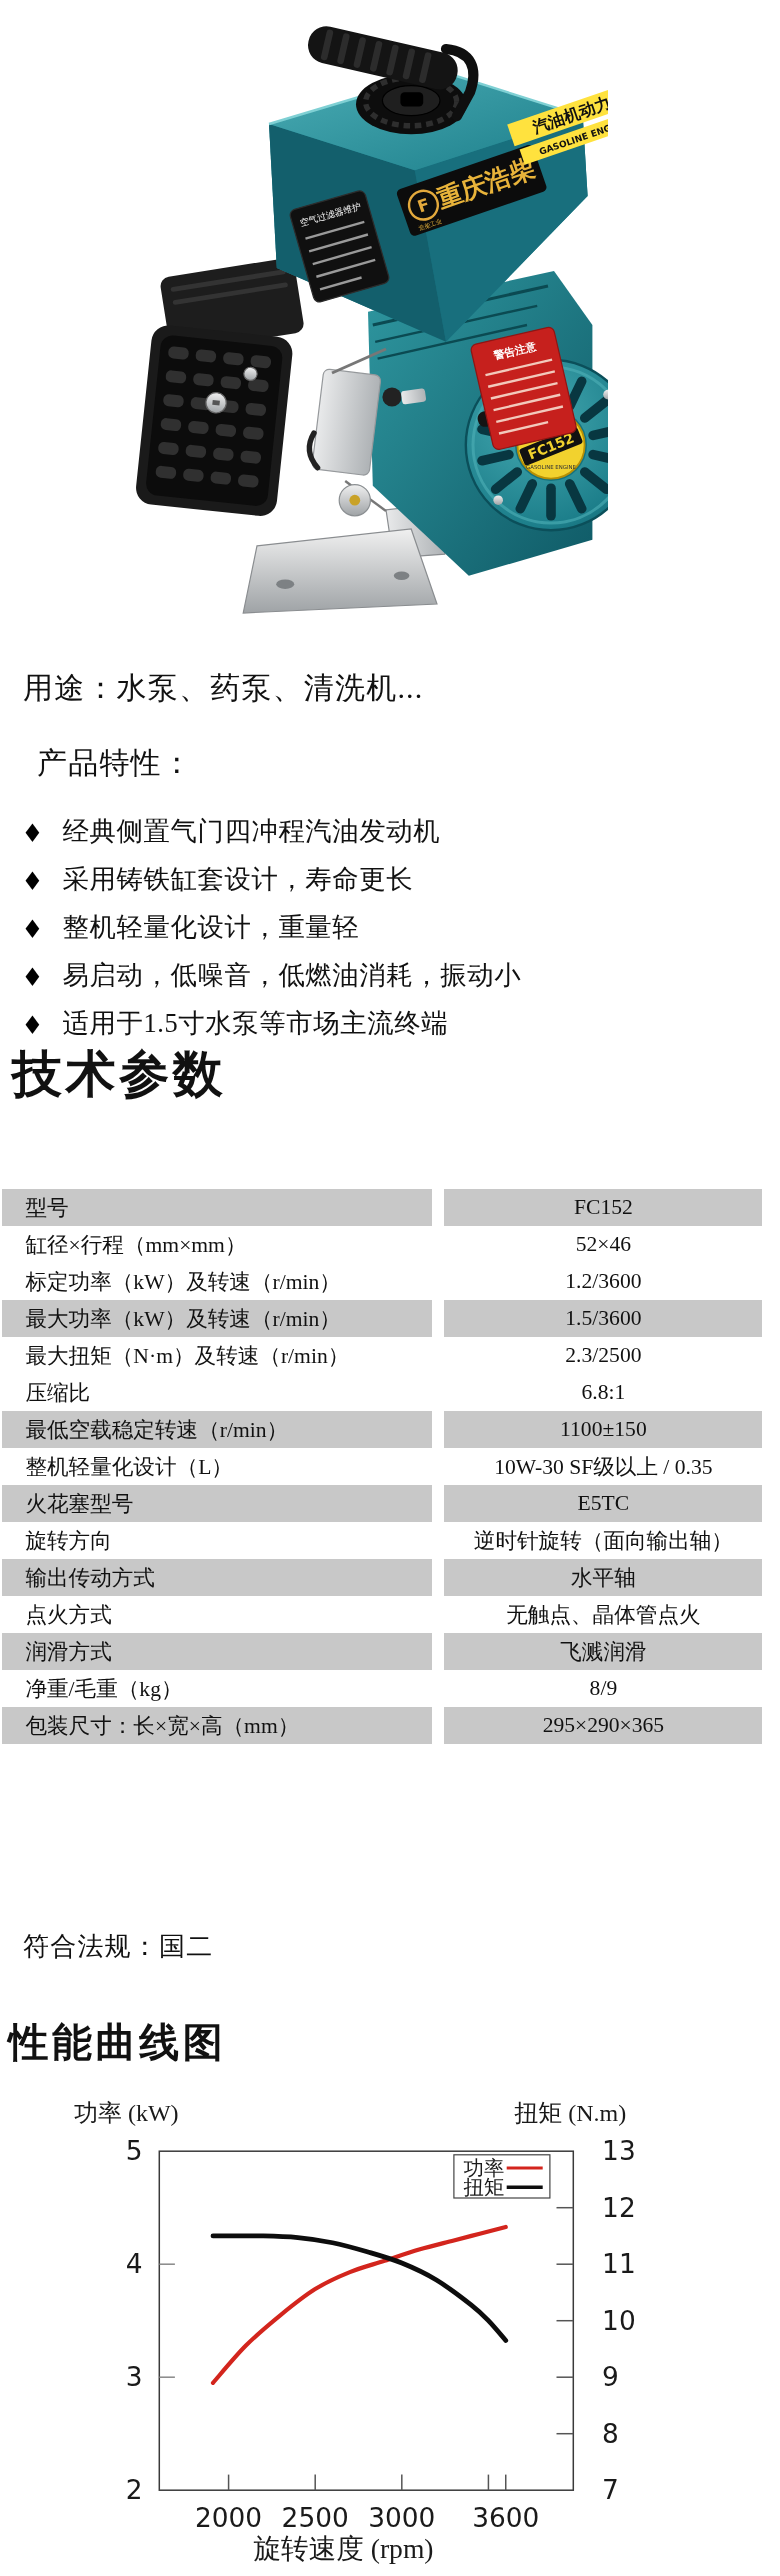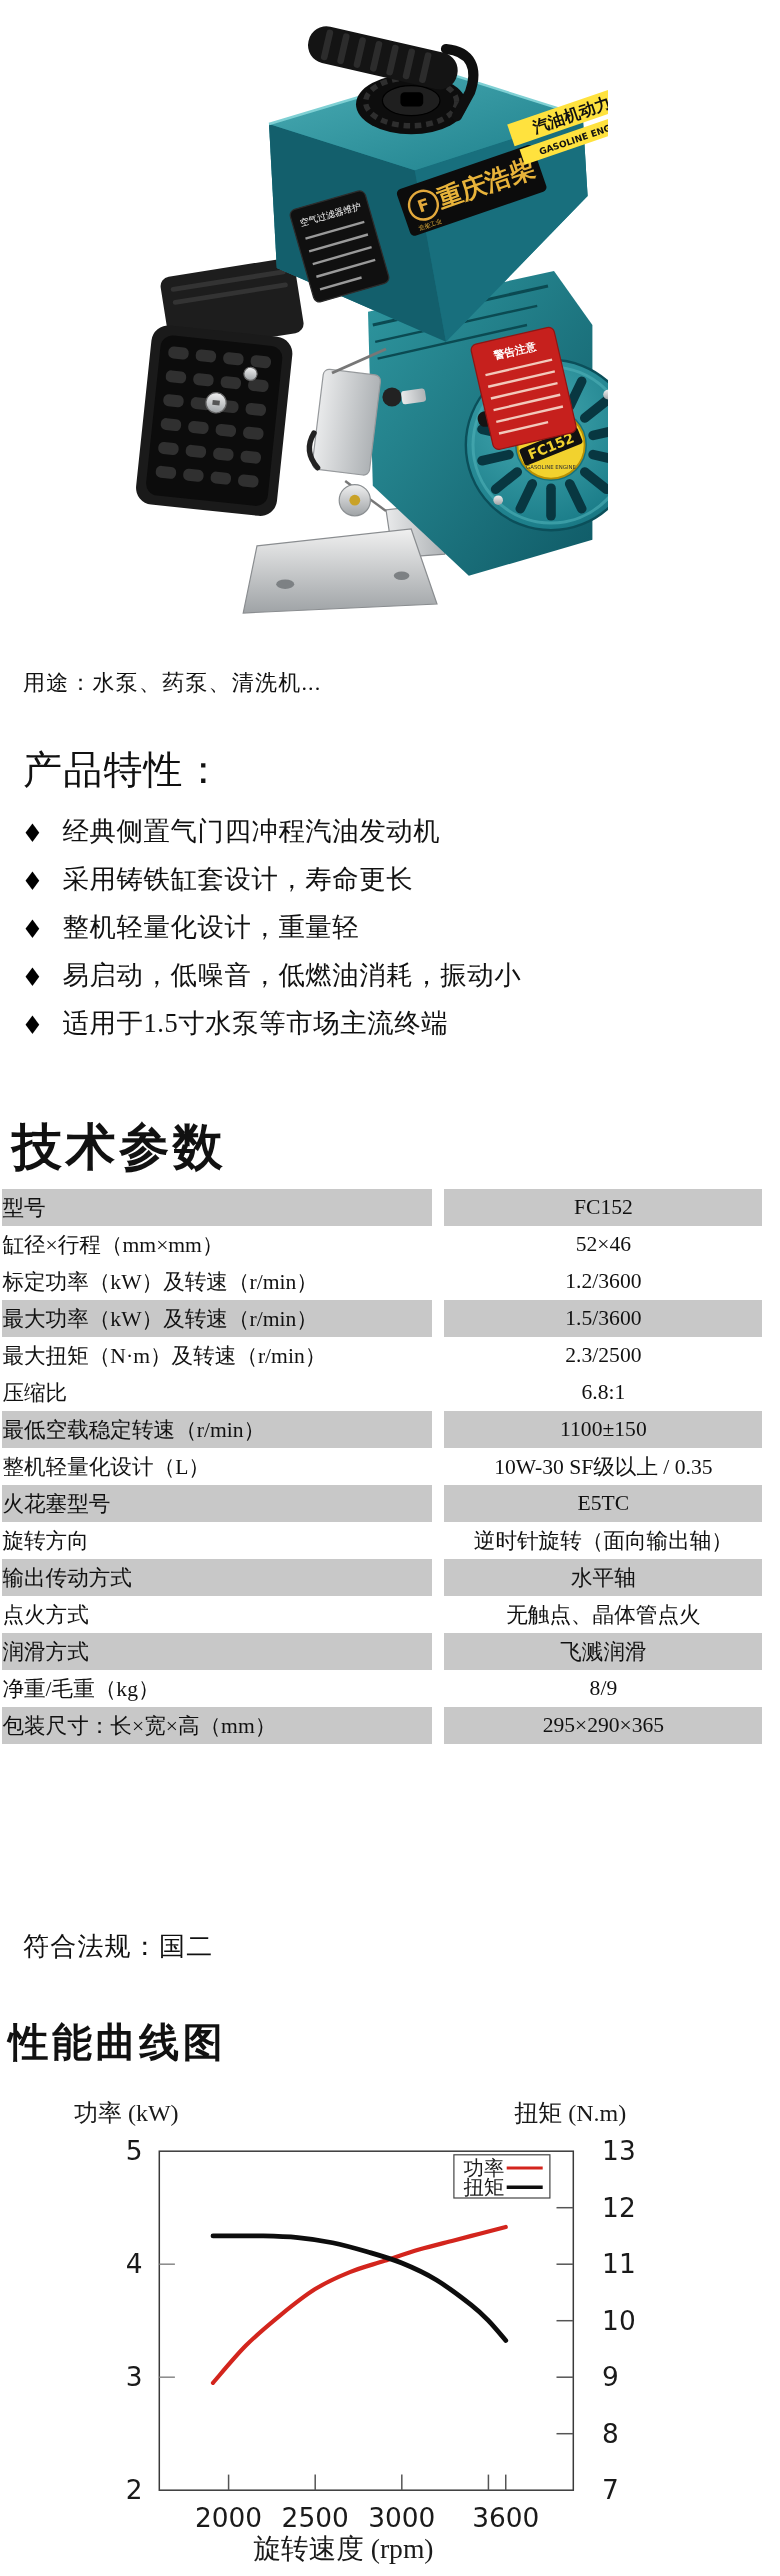--- a/index.html
+++ b/index.html
@@ -1,31 +1,31 @@
 <!DOCTYPE html>
 <html style="font-size:9.6px"><head>
 <meta charset="utf-8">
 <style>
   html,body{margin:0;padding:0;background:#fff;}
   body{width:780px;height:2576px;position:relative;font-family:"Liberation Serif","DejaVu Serif",serif;color:#111;}
   .abs{position:absolute;}
   
-  .usage{left:23px;top:668px;font-size:22px;letter-spacing:1.2px;}
-  .feat-title{left:23px;top:743px;font-size:39px;letter-spacing:1.2px;}
+  .usage{left:23px;top:668px;font-size:30px;letter-spacing:1.2px;}
+  .feat-title{left:37px;top:743px;font-size:30px;letter-spacing:1.2px;}
   .features{left:23px;top:807px;}
   .feature-row{display:flex;align-items:center;height:48px;font-size:26.4px;letter-spacing:0.6px;}
   .bullet{font-size:24px;margin-right:20.4px;color:#000;transform:scaleX(.75);}
   
-  .h-specs{left:12px;top:1114px;font-size:50px;font-weight:bold;letter-spacing:3.6px;}
+  .h-specs{left:12px;top:1041px;font-size:50px;font-weight:bold;letter-spacing:3.6px;}
   .h-curve{left:8.4px;top:2015px;font-size:40px;font-weight:bold;letter-spacing:3.6px;}
   .compliance{left:23px;top:1929px;font-size:26px;letter-spacing:1.2px;}
   
   .spec-table{left:2.4px;top:1189px;width:760px;}
   .spec-row{display:flex;height:37px;}
-  .spec-label{width:430px;display:flex;align-items:center;box-sizing:border-box;font-size:21.6px;}
+  .spec-label{width:430px;display:flex;align-items:center;padding-left:23px;box-sizing:border-box;font-size:21.6px;}
   .spec-gap{width:12px;}
   .spec-value{width:318px;display:flex;align-items:center;justify-content:center;font-size:21.6px;}
   .spec-row.alt .spec-label,.spec-row.alt .spec-value{background:#c8c8c8;}
   
   #chart-wrap{left:0;top:2084px;width:780px;height:492px;}
   svg text{font-family:"DejaVu Sans","Liberation Sans",sans-serif;}
   svg .cjk{font-family:"Liberation Serif","DejaVu Serif",serif;}
 </style>
 </head>
 <body>

